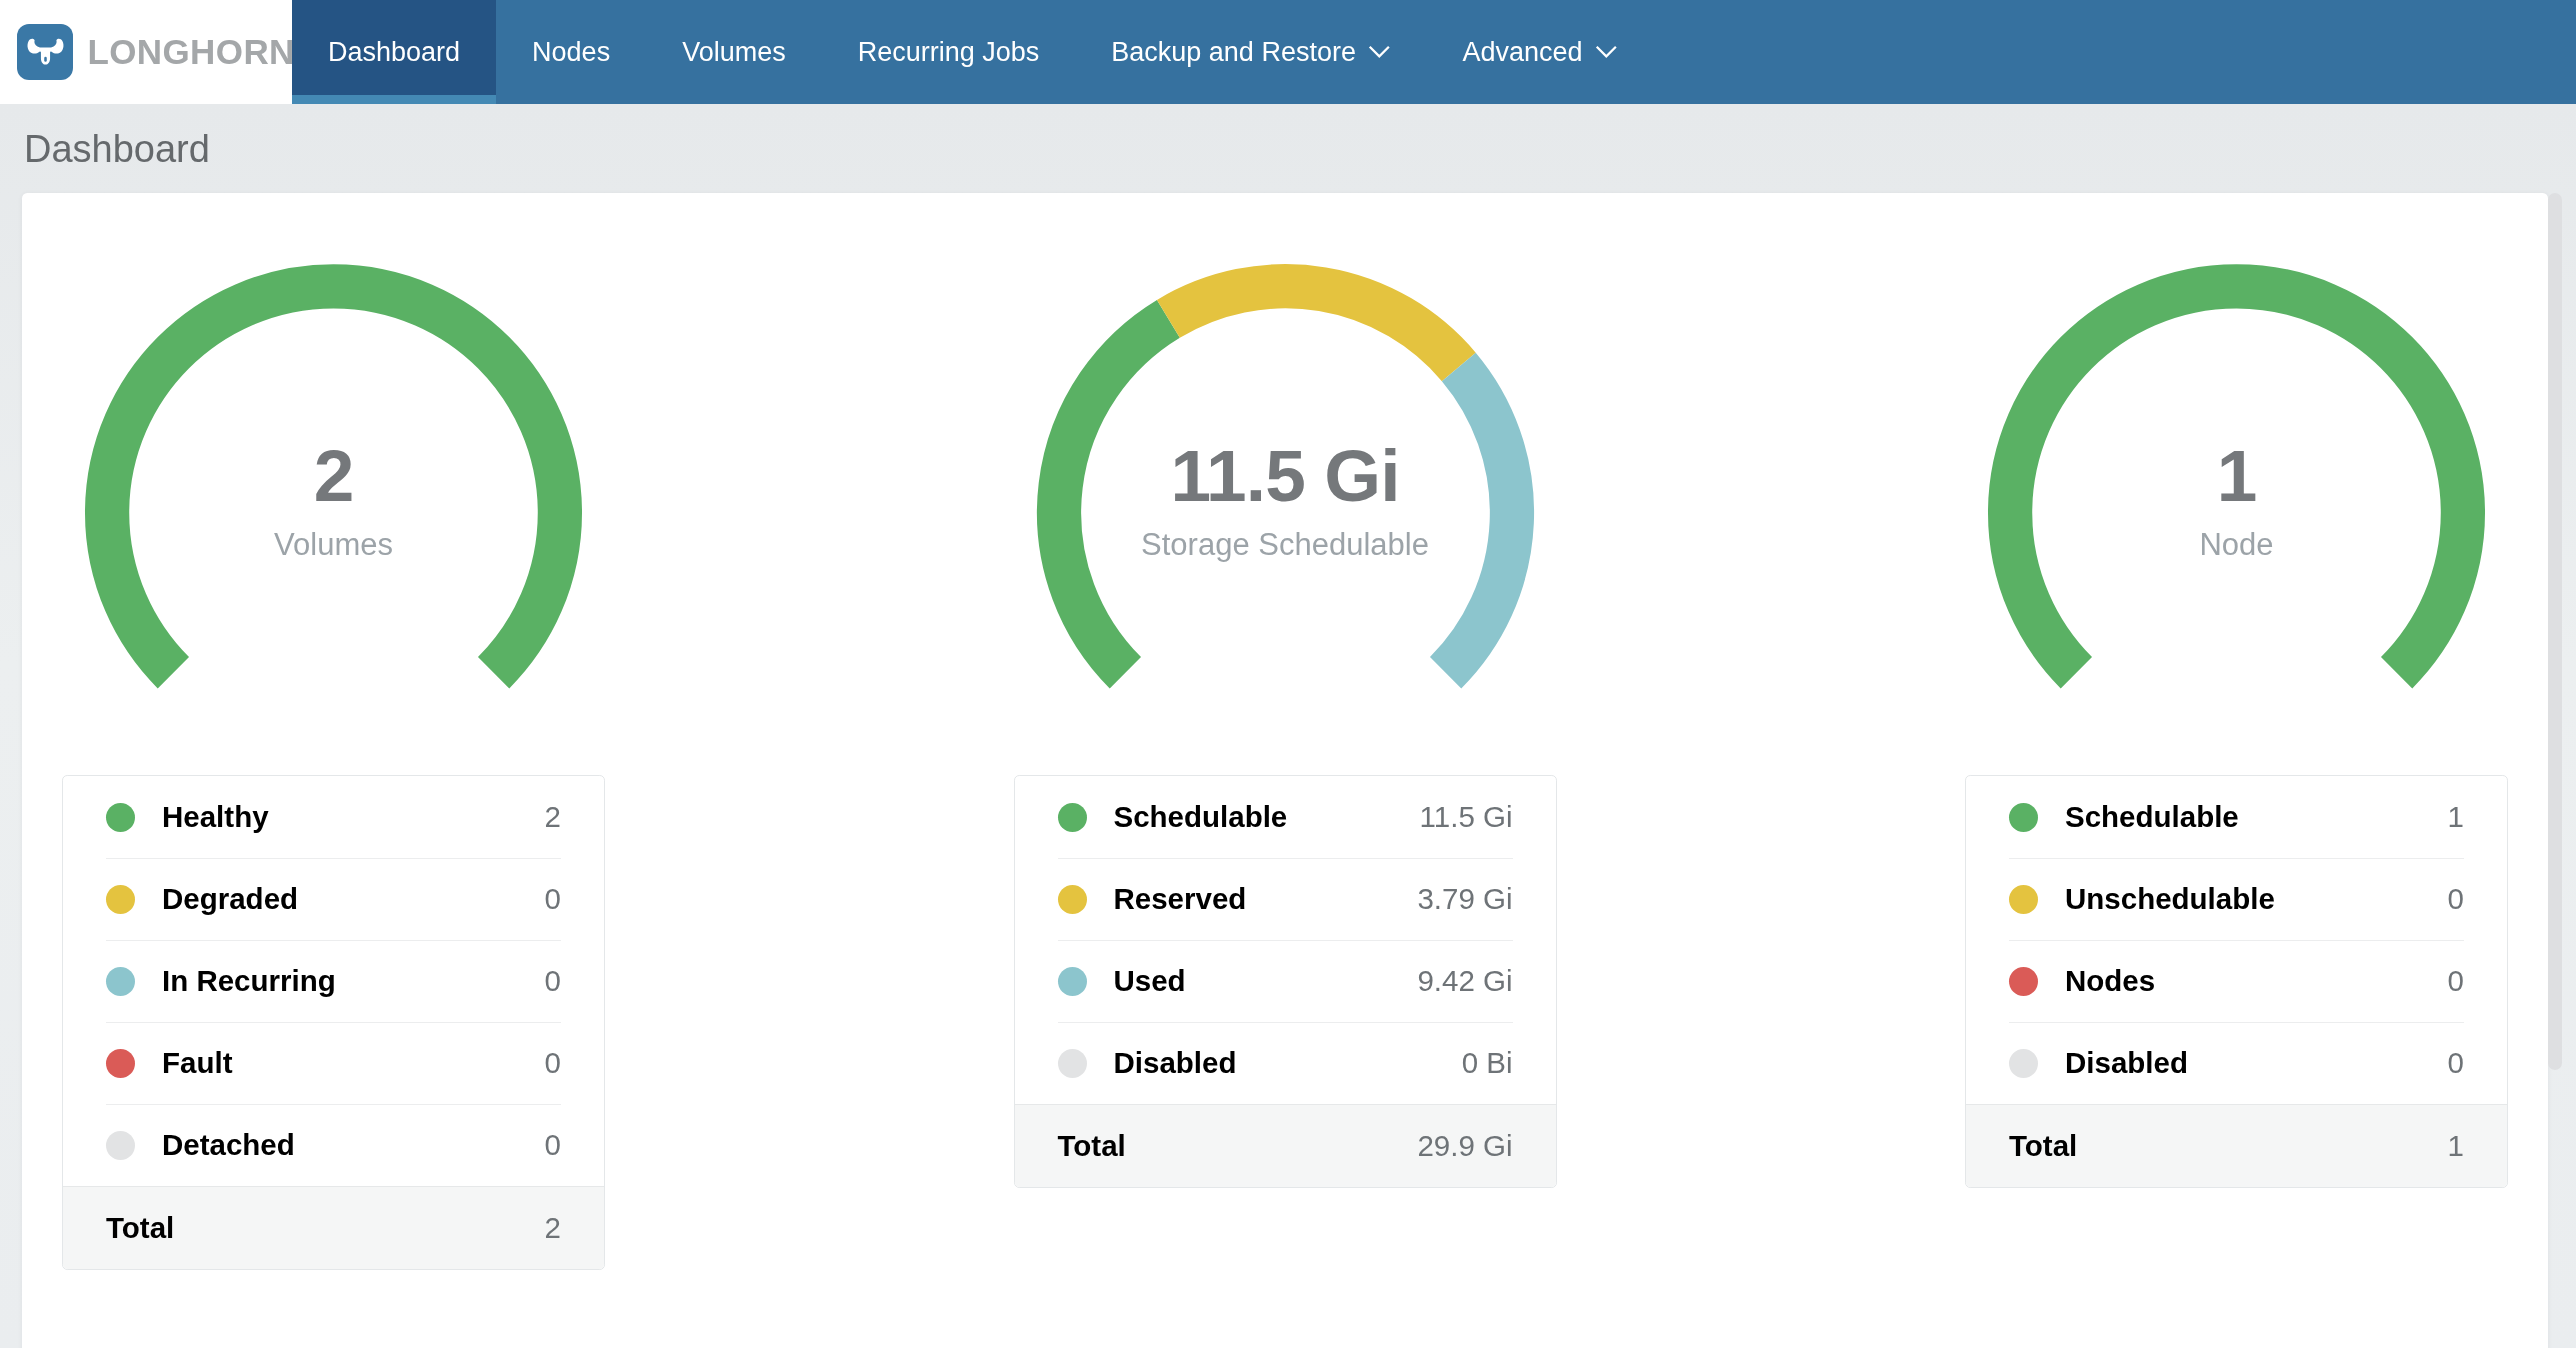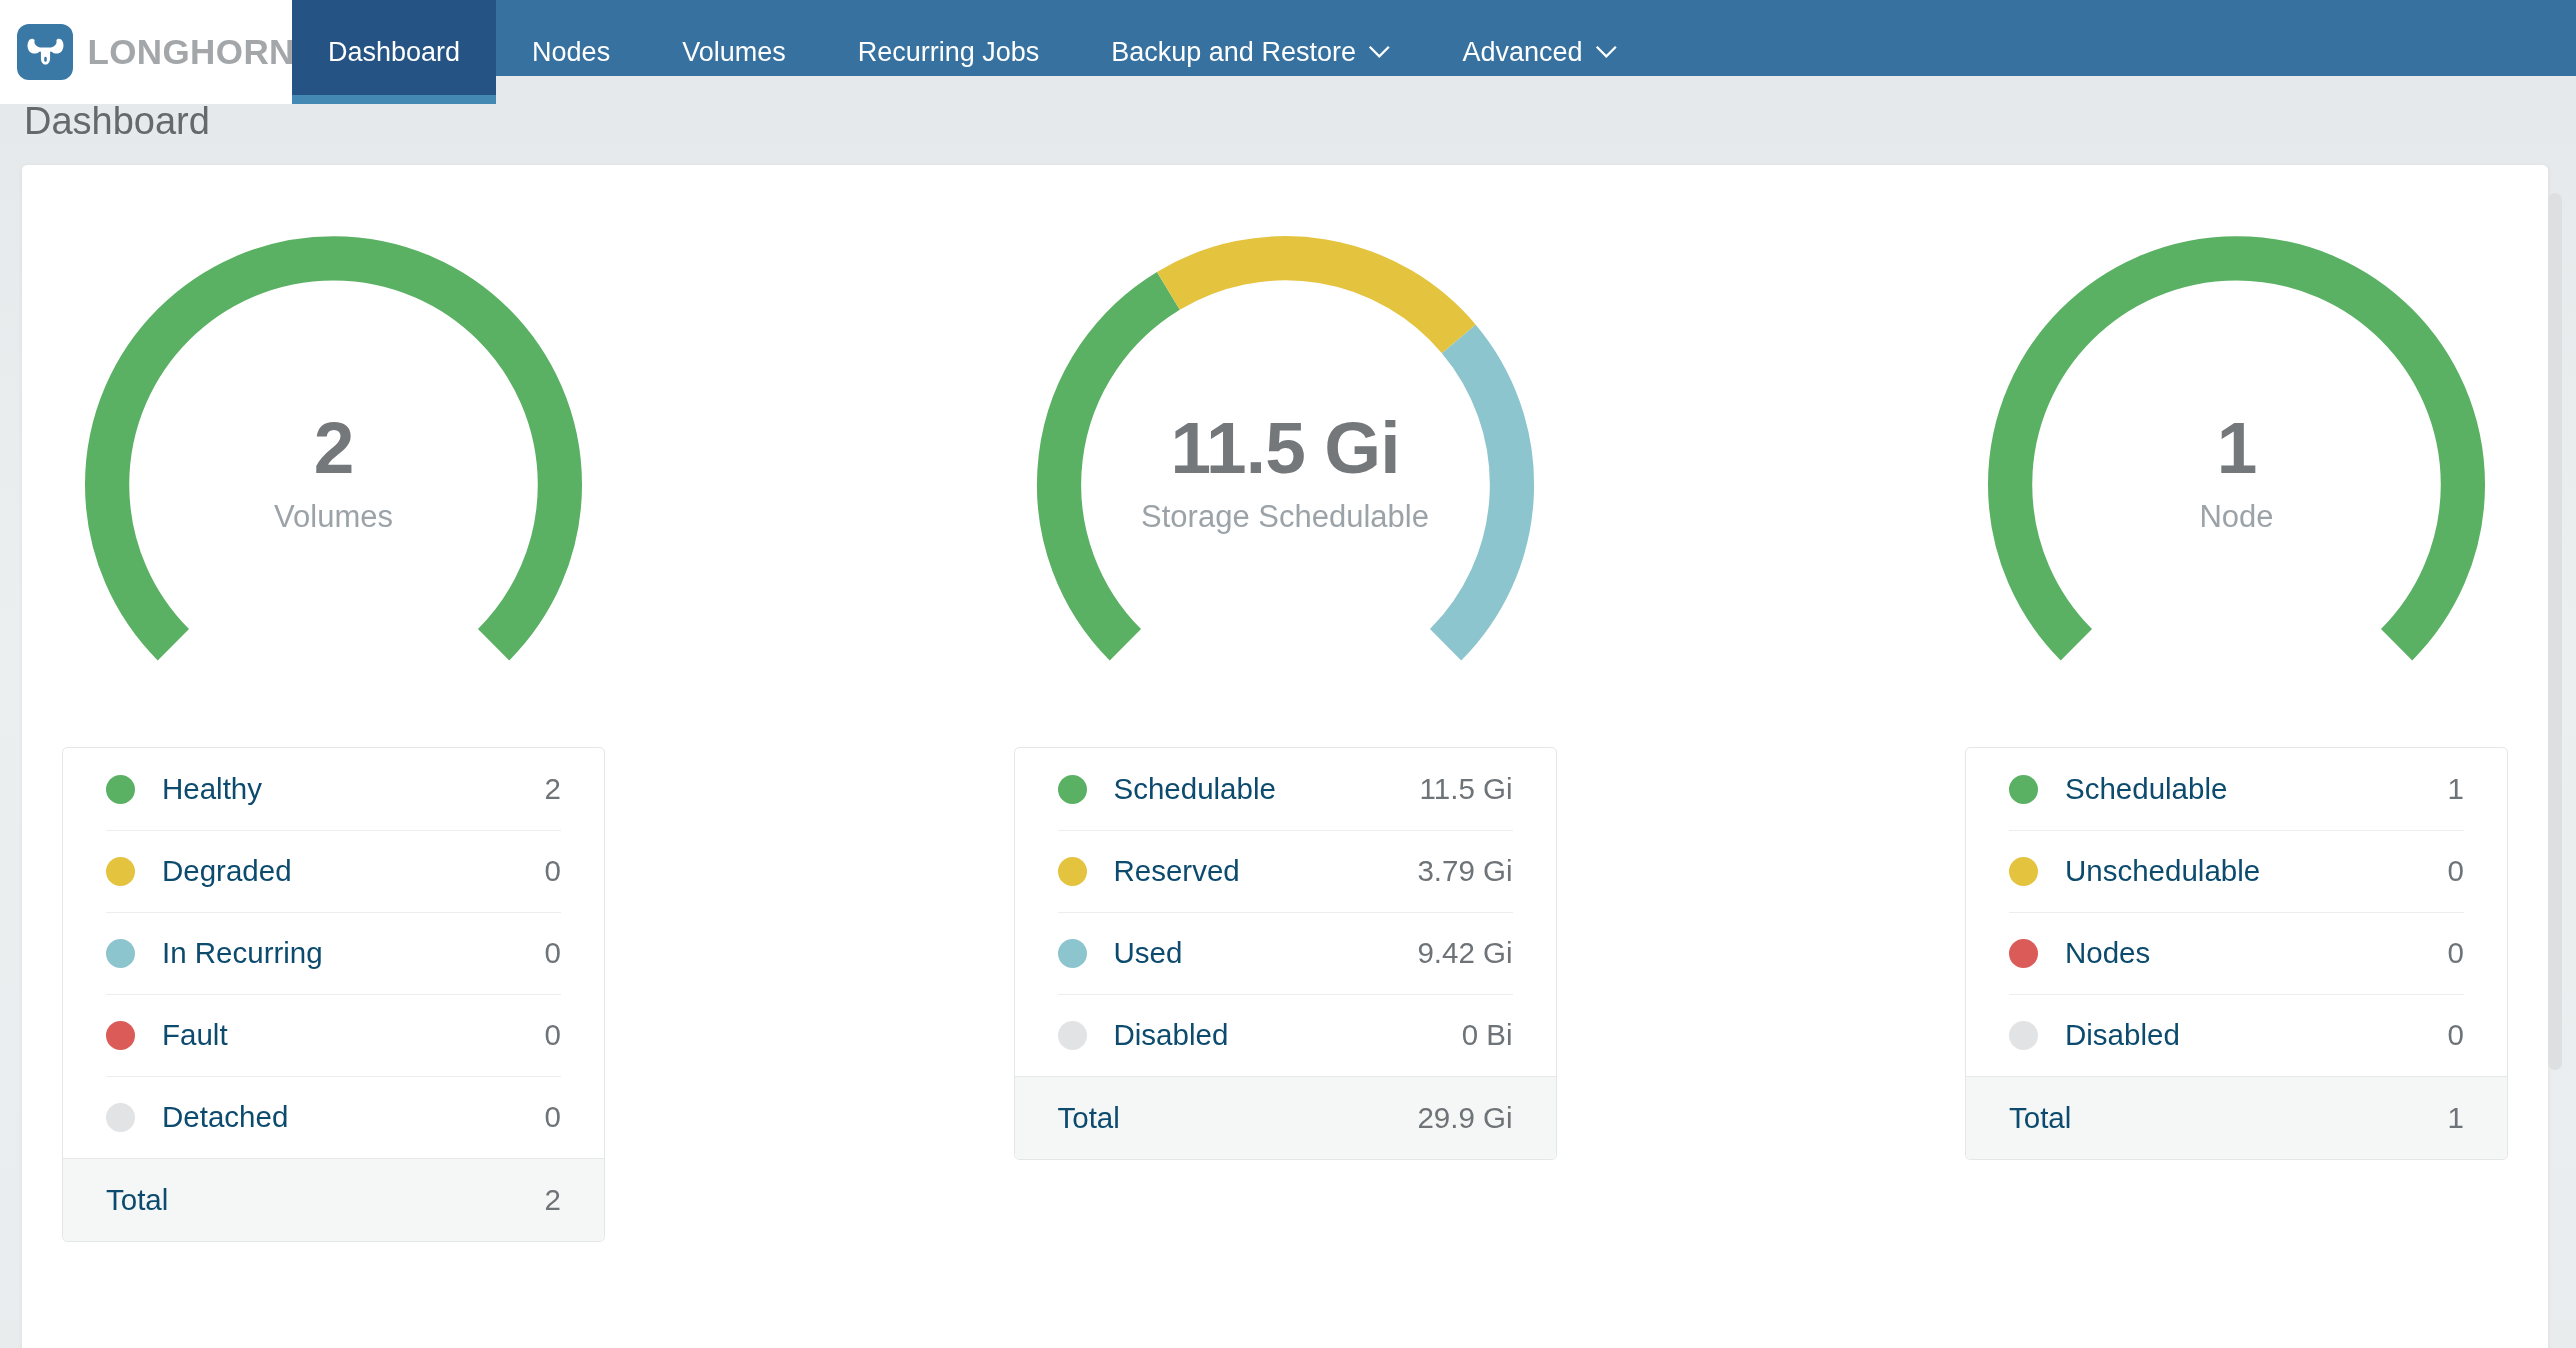--- a/index.html
+++ b/index.html
@@ -1,20 +1,20 @@
 <!DOCTYPE html>
 <html style="font-size:14px"><head>
 <meta charset="utf-8">
 <style>
   * { box-sizing: border-box; }
   html,body { width:2576px; height:1349px; margin:0; overflow:hidden;
     font-family:"Liberation Sans", sans-serif; background:#e9eced; }
 
   
-  .navbar { display:flex; height:76px; background:#36719f; }
+  .navbar { display:flex; height:104px; background:#36719f; }
   .brand { width:292px; height:104px; background:#ffffff; display:flex;
     align-items:center; padding-left:17.4px; flex:0 0 auto; cursor:pointer; }
   .logo-box { width:56px; height:56px; border-radius:12px; background:#3a78a6;
     display:flex; align-items:center; justify-content:center; flex:0 0 auto; }
   .brand-name { font-size:35px; font-weight:bold; letter-spacing:0.4px;
     color:#a4a7a9; margin-left:14px; }
   .nav-menu { display:flex; height:104px; }
   .nav-item { position:relative; display:flex; align-items:center;
     padding:0 36px; color:#ffffff; font-size:27px; cursor:pointer;
     text-decoration:none; }
@@ -43,21 +43,21 @@
 
   
   .legend { border:0.9px solid #e4e7e9; border-radius:5.2px; overflow:hidden;
     background:#ffffff; }
   .lrow { position:relative; height:82px; display:flex; align-items:center;
     padding:0 43px; }
   .lrow .sep { position:absolute; left:43px; right:43px; bottom:0; height:0.9px;
     background:#ecedee; }
   .dot { width:29px; height:29px; border-radius:50%; margin-right:27px;
     flex:0 0 auto; }
-  .llabel { flex:1; font-size:29.5px; color:#0c4a6e; }
+  .llabel { flex:1; font-size:29.5px; color:#000000;font-weight:bold; }
   .lvalue { font-size:29.5px; color:#6e7377; }
   .lrow.total { background:#f5f6f6; border-top:0.9px solid #e6e8e9; height:83px; }
 
   
   .scroll-thumb { position:fixed; left:2548px; top:193px; width:14px;
     height:877px; border-radius:7px; background:#dedfe1; }
 </style>
 </head>
 <body>
 

